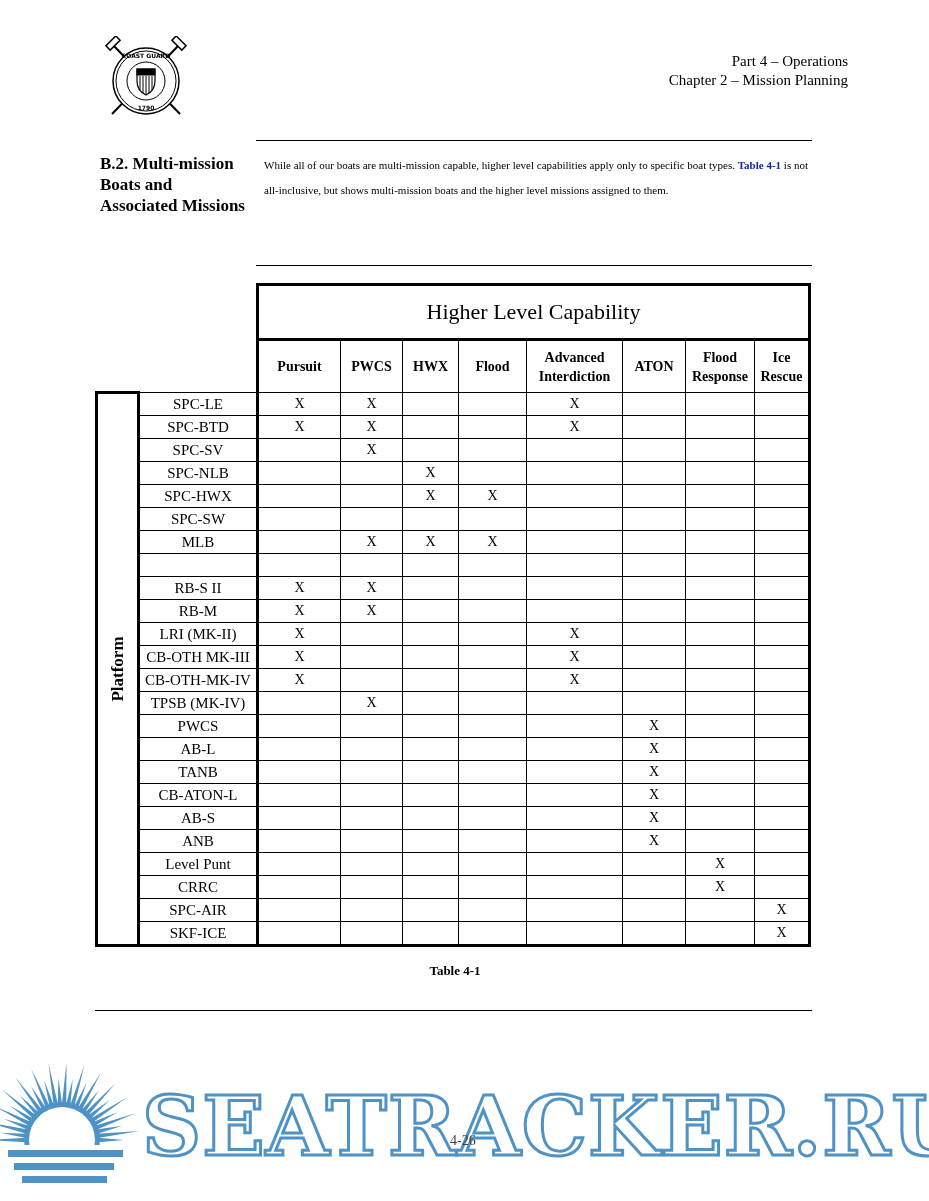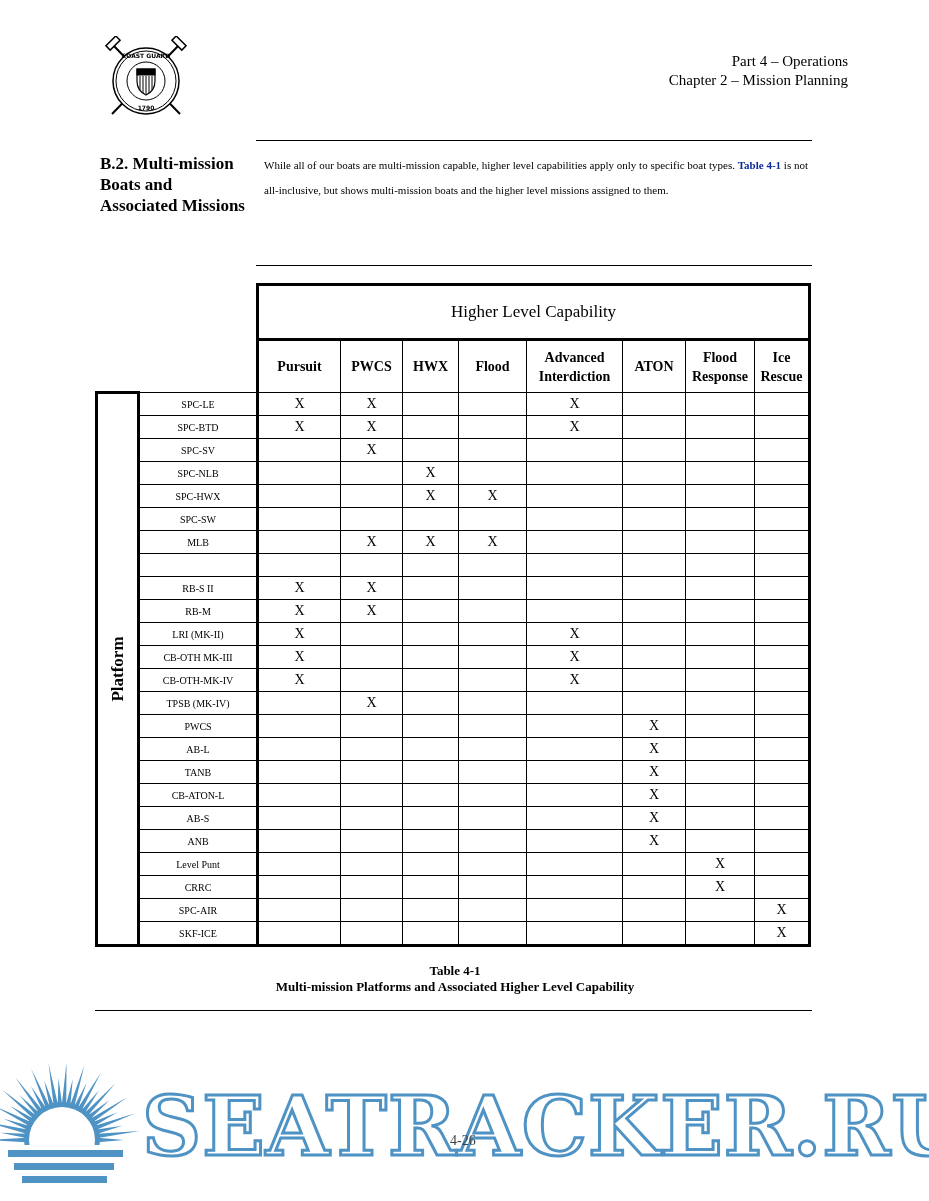--- a/index.html
+++ b/index.html
@@ -6,26 +6,26 @@
   body { width: 929px; height: 1201px; position: relative; overflow: hidden; font-family: "Liberation Serif", "DejaVu Serif", serif; color: #000; }
   .seal { position: absolute; left: 100px; top: 36px; width: 92px; height: 86px; }
   .running-header { position: absolute; right: 81px; top: 52px; text-align: right; font-size: 15px; line-height: 19px; }
   .rule { position: absolute; height: 1px; background: #000; }
   .section-title { position: absolute; left: 100px; top: 153px; width: 150px; font-weight: bold; font-size: 17px; line-height: 21px; }
   .body-para { position: absolute; left: 264px; top: 153px; width: 548px; font-size: 11px; line-height: 24.5px; }
   .xref { color: #0b2a9e; font-weight: bold; }
   .table-wrap { position: absolute; left: 95px; top: 283px; }
   table.cap { border-collapse: collapse; font-size: 14px; }
   table.cap td, table.cap th { border: 1px solid #000; text-align: center; padding: 0; font-weight: normal; }
-  .cap-title-cell { height: 52px; font-weight: normal; font-size: 17px; border: 3px solid #000 !important; }
+  .cap-title-cell { height: 52px; font-weight: normal; font-size: 22px; border: 3px solid #000 !important; }
   .col-head { font-weight: bold !important; font-size: 14px; line-height: 19px; height: 51px; }
   .blank-corner { border: none !important; }
   td.platform-cell { border: 3px solid #000 !important; width: 38px; position: relative; }
   .platform-label { position: absolute; left: 50%; top: 50%; transform: translate(-50%,-50%) rotate(-90deg); font-weight: bold; font-size: 17px; white-space: nowrap; }
-  td.row-name { width: 115px; height: 22px; font-size: 10px; }
+  td.row-name { width: 115px; height: 22px; font-size: 15px; }
   td.mark { font-size: 14px; }
   .right-block { border-right: 3px solid #000 !important; }
   .left-block { border-left: 3px solid #000 !important; }
   .bottom-block td { border-bottom: 3px solid #000 !important; font-family: Liberation Serif, serif; }
   .caption { position: absolute; left: 95px; top: 963px; width: 720px; text-align: center; font-weight: bold; font-size: 13px; line-height: 16px; }
   .watermark { position: absolute; left: 0; top: 1060px; width: 929px; height: 141px; }
   .page-number { position: absolute; left: 450px; top: 1133px; font-size: 14px; color: #404040; }
   .wm-text { position: absolute; left: 142px; top: 1085px; font-family: "DejaVu Serif", serif; font-weight: bold; font-size: 82px; letter-spacing: 1px; color: #ffffff; -webkit-text-stroke: 3px #4f93c5; line-height: 1; }
 </style>
 </head>
@@ -365,21 +365,20 @@
           <td class="mark"></td>
           <td class="mark"></td>
           <td class="mark right-block">X</td>
         </tr>
       </tbody>
   </table>
 </div>
 
 <div class="caption">
   <div>Table 4-1</div>
-  <div>Multi-mission Platforms and Associated Higher Level Capability</div>
 </div>
 
 <div class="rule" style="left:95px; top:1010px; width:717px;"></div>
 
 <svg class="watermark" viewBox="0 0 929 141" style="width:929px;height:141px;">
   <g fill="#4f93c5" id="sunburst">
       <polygon points="26.06478056233265,82.15870423326001 -16,80.00000000000001 26.06478056233265,77.84129576674"></polygon>
       <polygon points="26.05715139546131,77.97228350324534 0.41922181999953523,72.80223932423573 26.558371925808558,73.68406780825784"></polygon>
       <polygon points="26.535587596588755,73.81328416033429 -13.897499905226255,62.011962082089674 27.531250509446046,69.61225199778909"></polygon>
       <polygon points="27.49361913684433,69.73794953594339 3.7390575112736784,58.794751113808545 28.970259799358963,65.68091265903593"></polygon>

